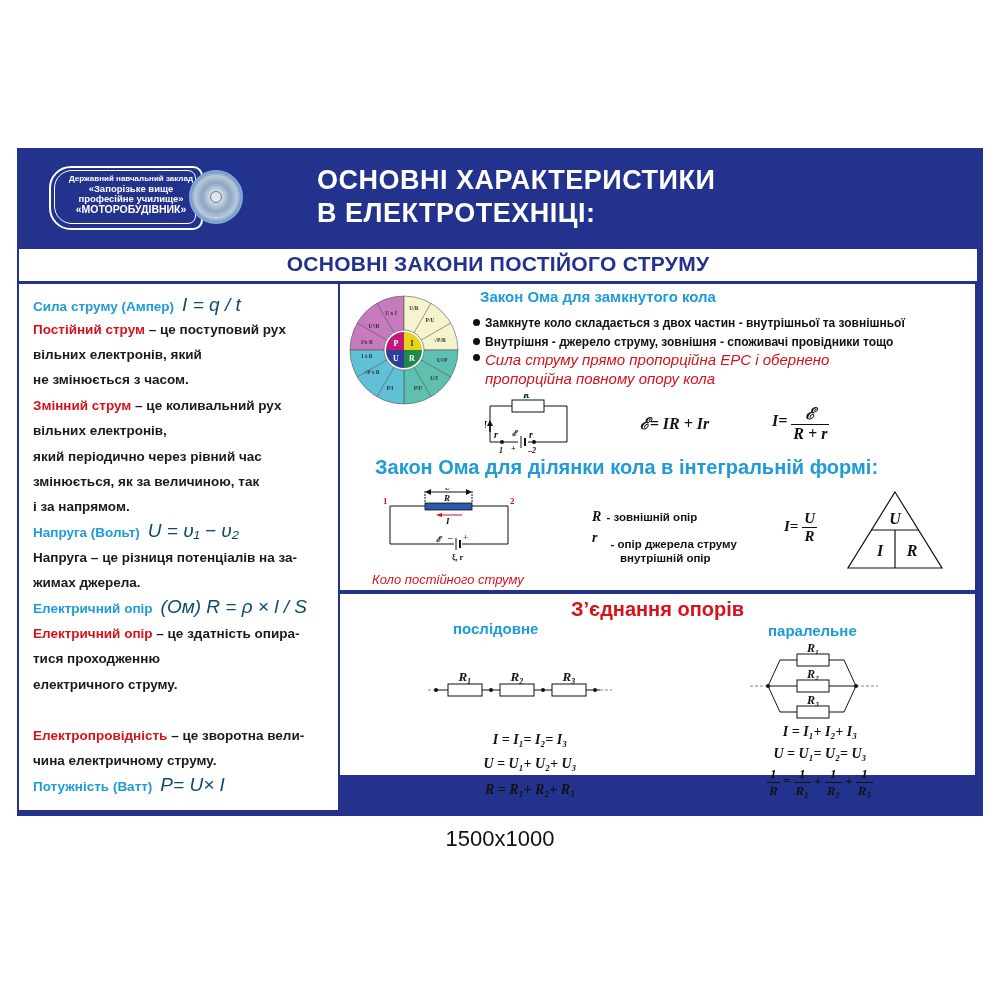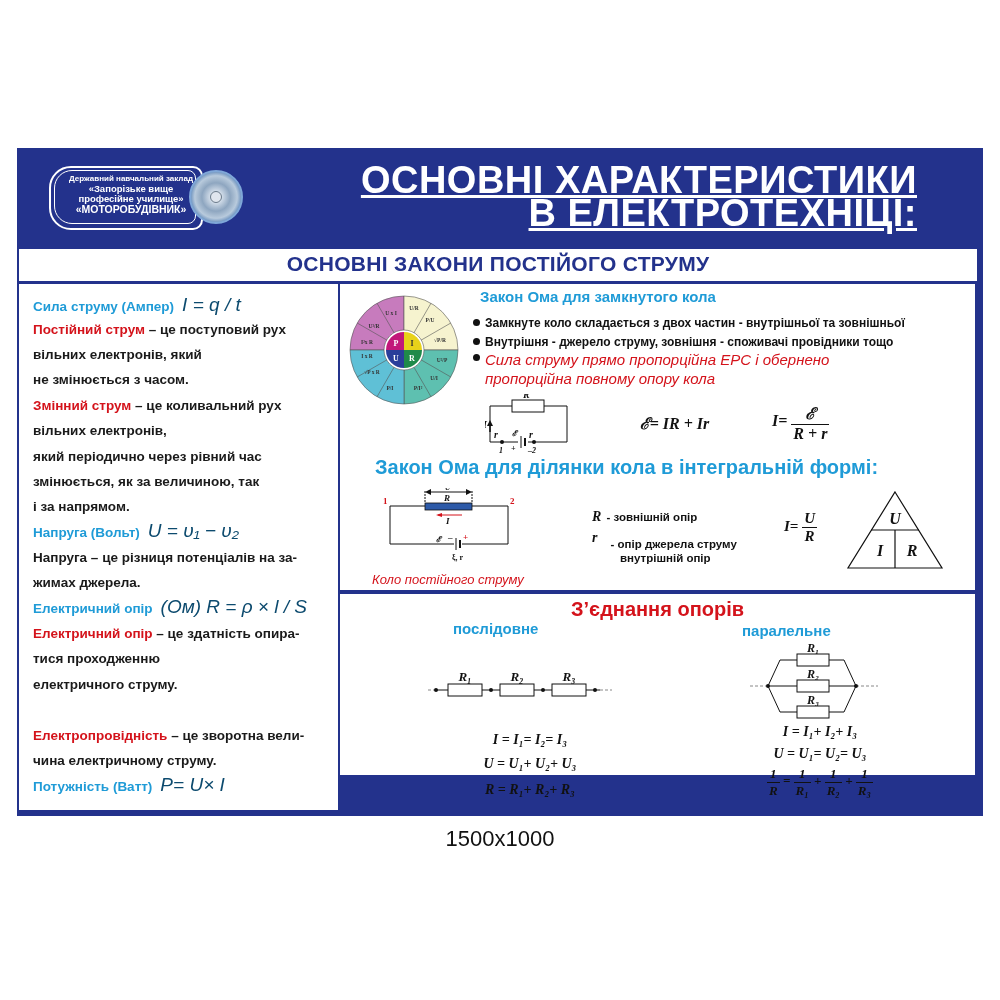--- a/index.html
+++ b/index.html
@@ -9,21 +9,21 @@
   .logo{position:absolute;left:32px;top:18px;width:190px;height:64px;}
   .logo-frame{position:absolute;left:0;top:0;width:150px;height:60px;border:2px solid #ffffff;border-radius:22px 10px 10px 22px;}
   .logo-frame2{position:absolute;left:5px;top:4px;width:140px;height:52px;border:1.5px solid #ffffff;border-radius:18px 8px 8px 18px;}
   .logo-text{position:absolute;left:12px;top:8px;width:140px;color:#fff;font-family:"Liberation Sans",sans-serif;font-weight:bold;line-height:10px;text-align:center;}
   .logo-text .l1{font-size:8px;display:block;}
   .logo-text .l2{font-size:9.5px;display:block;}
   .logo-text .l3{font-size:9.5px;display:block;}
   .logo-text .l4{font-size:10.5px;display:block;}
   .turbine{position:absolute;left:140px;top:4px;width:50px;height:50px;border-radius:50%;background:radial-gradient(circle at 50% 50%,#e8eef5 0,#cdd9e6 18%,#8ea6c0 40%,#b8cadc 60%,#5d86b8 75%,#2b5a9a 100%);border:2px solid #7fa7d8;}
   .turbine::after{content:"";position:absolute;left:19px;top:19px;width:10px;height:10px;border-radius:50%;background:#e0e6ee;border:1px solid #6a7a8a;}
-  .title{position:absolute;left:300px;top:16px;width:600px;text-align:right;color:#ffffff;font-family:"Liberation Sans",sans-serif;font-weight:bold;font-size:38px;line-height:33px;letter-spacing:0.5px;text-decoration:underline;}
+  .title{position:absolute;left:300px;top:16px;width:600px;text-align:left;color:#ffffff;font-family:"Liberation Sans",sans-serif;font-weight:bold;font-size:27px;line-height:33px;letter-spacing:0.5px;}
   .subtitle-bar{position:absolute;left:2px;top:101px;width:958px;height:32px;background:#ffffff;}
   .subtitle{position:absolute;left:0;top:0;width:958px;text-align:center;color:#23328c;font-family:"Liberation Sans",sans-serif;font-weight:bold;font-size:21px;line-height:30px;letter-spacing:0.3px;}
   .left-col{position:absolute;left:2px;top:136px;width:319px;height:526px;background:#ffffff;}
   .right-top{position:absolute;left:323px;top:136px;width:635px;height:306px;background:#ffffff;}
   .right-bottom{position:absolute;left:323px;top:446px;width:635px;height:181px;background:#ffffff;}
   .lc{position:absolute;left:14px;font-family:"Liberation Sans",sans-serif;font-weight:bold;font-size:13.5px;color:#1a1a1a;white-space:nowrap;}
   .cyan{color:#1f9bd7;}
   .red{color:#d4131b;}
   .formula{font-family:"Liberation Sans",sans-serif;font-style:italic;font-weight:normal;color:#0c4a6e;font-size:19px;margin-left:8px;}
   .sect-title{position:absolute;font-family:"Liberation Sans",sans-serif;font-weight:bold;color:#1f9bd7;white-space:nowrap;}
@@ -232,21 +232,21 @@
         <text x="50" y="34">U</text>
         <text x="35" y="66">I</text>
         <text x="67" y="66">R</text>
       </g>
     </svg>
   </div>
 
   <div class="right-bottom">
     <div style="position:absolute;left:0;top:4px;width:635px;text-align:center;font-family:'Liberation Sans',sans-serif;font-weight:bold;font-size:20px;color:#d4131b;">З’єднання опорів</div>
     <div class="sect-title" style="left:113px;top:26px;font-size:15px;">послідовне</div>
-    <div class="sect-title" style="left:402px;top:28px;font-size:15px;">паралельне</div>
+    <div class="sect-title" style="left:428px;top:28px;font-size:15px;">паралельне</div>
 
     <svg style="position:absolute;left:88px;top:70px;" width="185" height="40" viewBox="0 0 185 40">
       <g stroke="#111" stroke-width="1" fill="none">
         <line x1="0" y1="26" x2="8" y2="26" stroke="#888" stroke-dasharray="3,2"></line>
         <line x1="8" y1="26" x2="20" y2="26"></line>
         <rect x="20" y="20" width="34" height="12"></rect>
         <line x1="54" y1="26" x2="72" y2="26"></line>
         <rect x="72" y="20" width="34" height="12"></rect>
         <line x1="106" y1="26" x2="124" y2="26"></line>
         <rect x="124" y="20" width="34" height="12"></rect>

